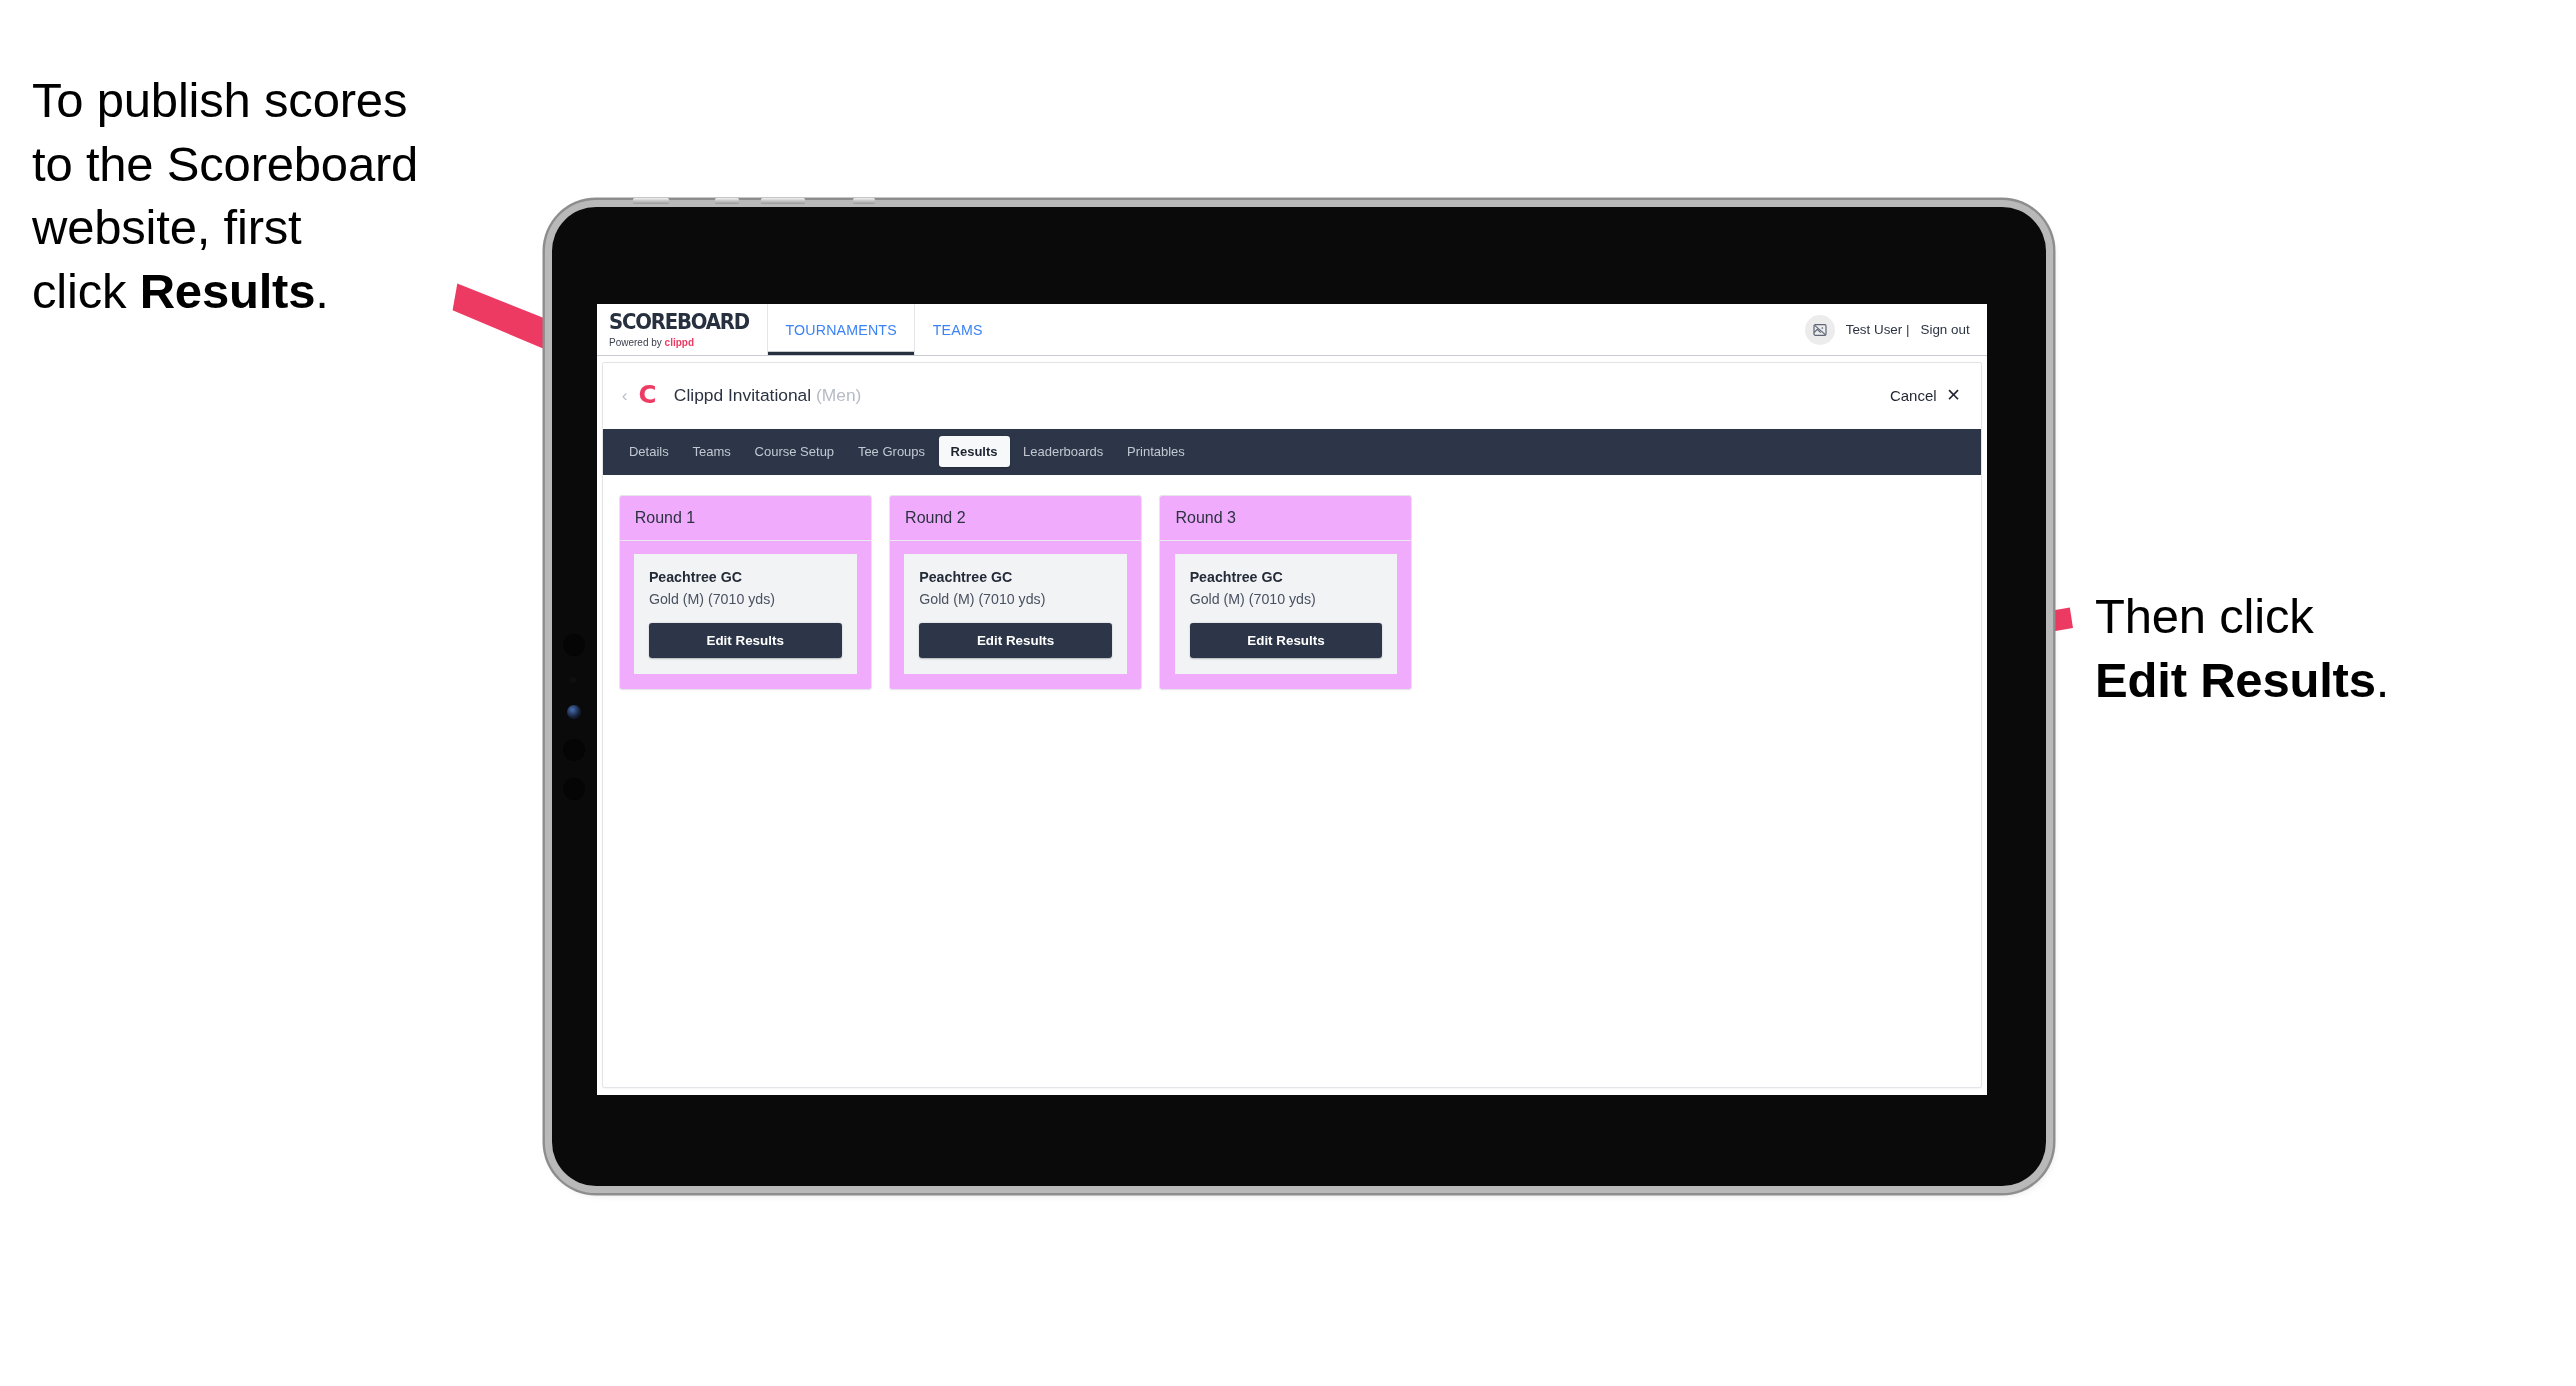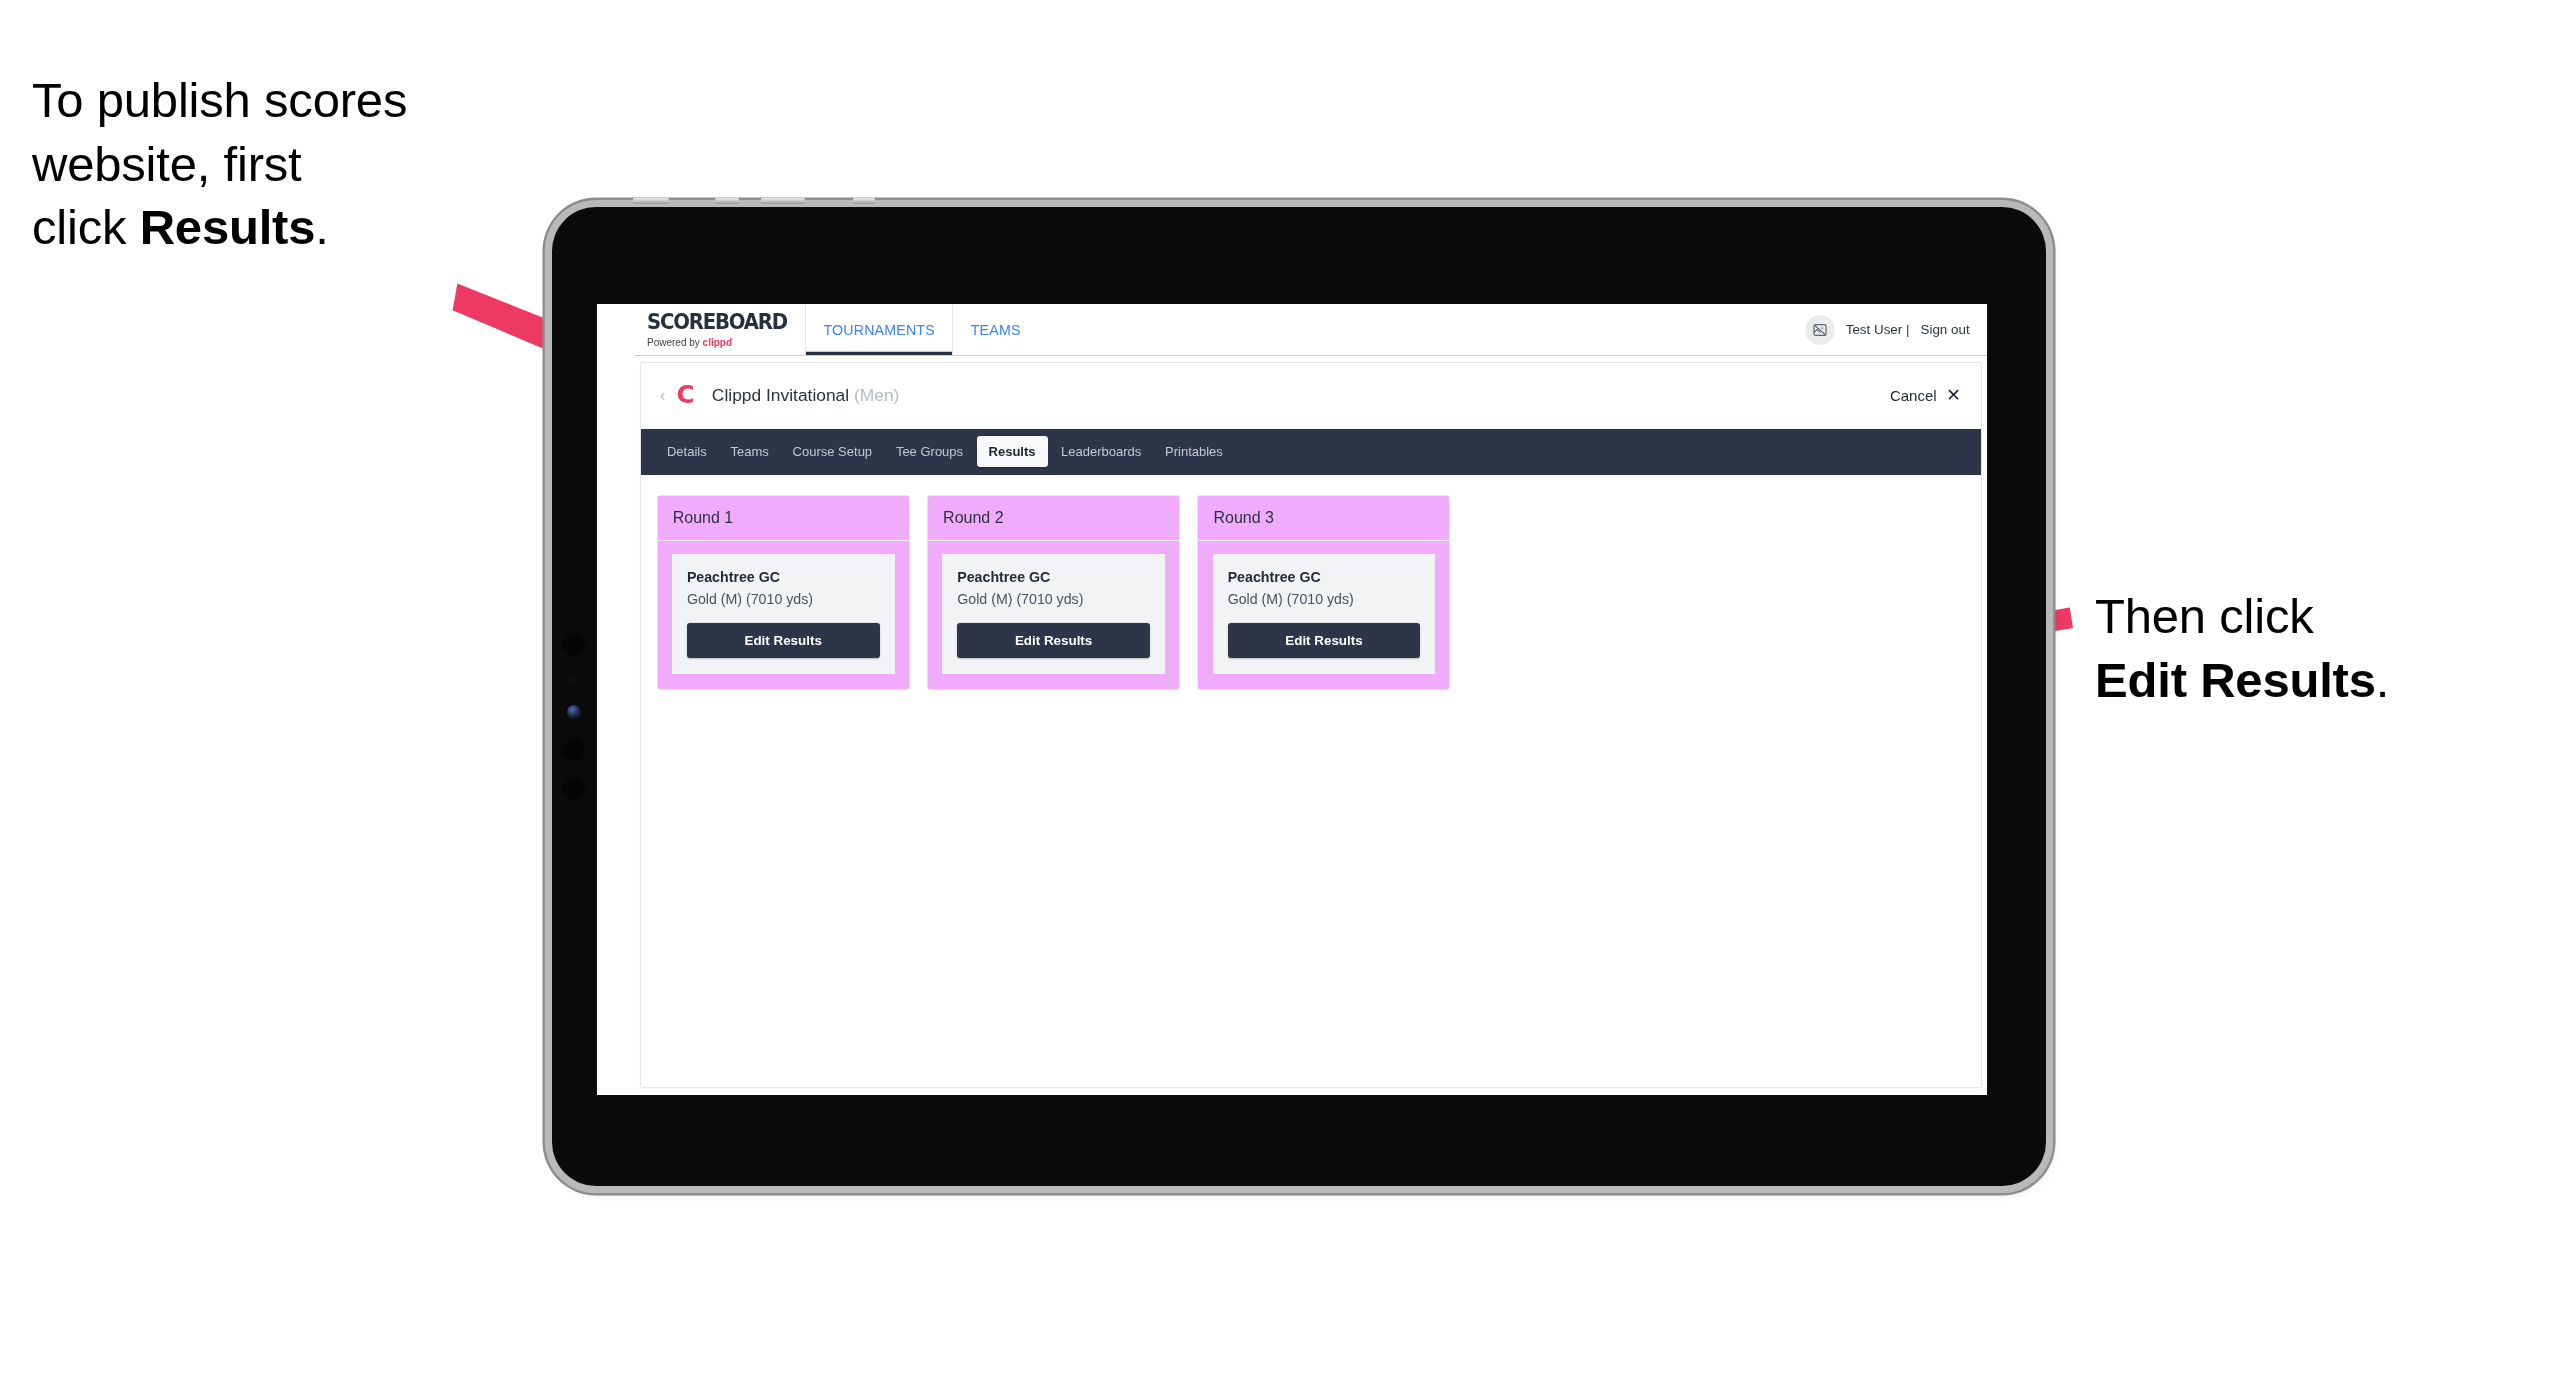--- a/index.html
+++ b/index.html
@@ -51,21 +51,20 @@
   .tab-cam.lens { background: radial-gradient(circle at 38% 34%, #4a6fb5 0%, #17233c 55%, #05070c 100%); }
   .tab-cam.dot  { background: #101010; }
 
   
   #screen {
     position: absolute;
     left: 45px; top: 97px;
     width: 1390px; height: 791px;
     background: #ffffff;
     overflow: hidden;
-    padding-left: 38px;
   }
 
   
   #appbar {
     position: relative; height: 52px; background: #ffffff;
     border-bottom: 0.8px solid #c9ccd3;
     display: flex; align-items: stretch;
   }
   #brand {
     width: 170px; display: flex; flex-direction: column;
@@ -170,20 +169,21 @@
     box-shadow: 0 0.8px 1.6px rgba(0,0,0,0.25);
   }
 </style>
 </head>
 <body>
 
 <div id="stage">
 
   <div class="annot" id="annot-left">
     <div>To publish scores</div>
+    <div>to the Scoreboard</div>
     <div>website, first</div>
     <div><span>click </span><b>Results</b><span>.</span></div>
   </div>
 
   <div class="annot" id="annot-right">
     <div>Then click</div>
     <div><b>Edit Results</b><span>.</span></div>
   </div>
 
   <svg class="arrow-svg" id="arrow-left" style="left:451px; top:277px;" width="522" height="198" viewBox="0 0 660 250">

